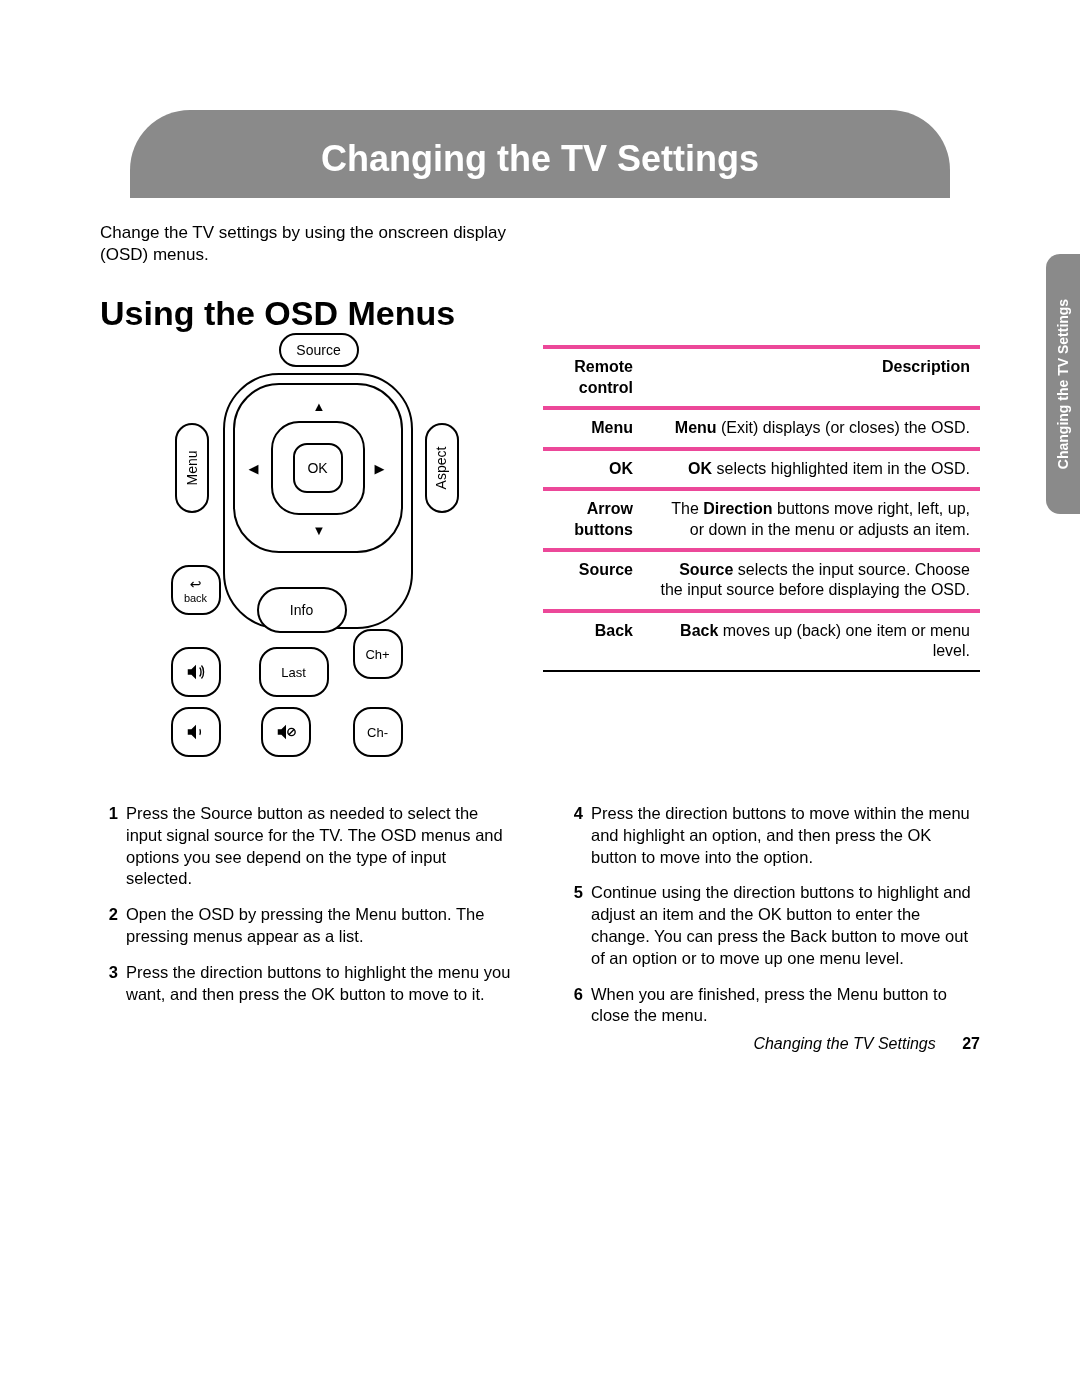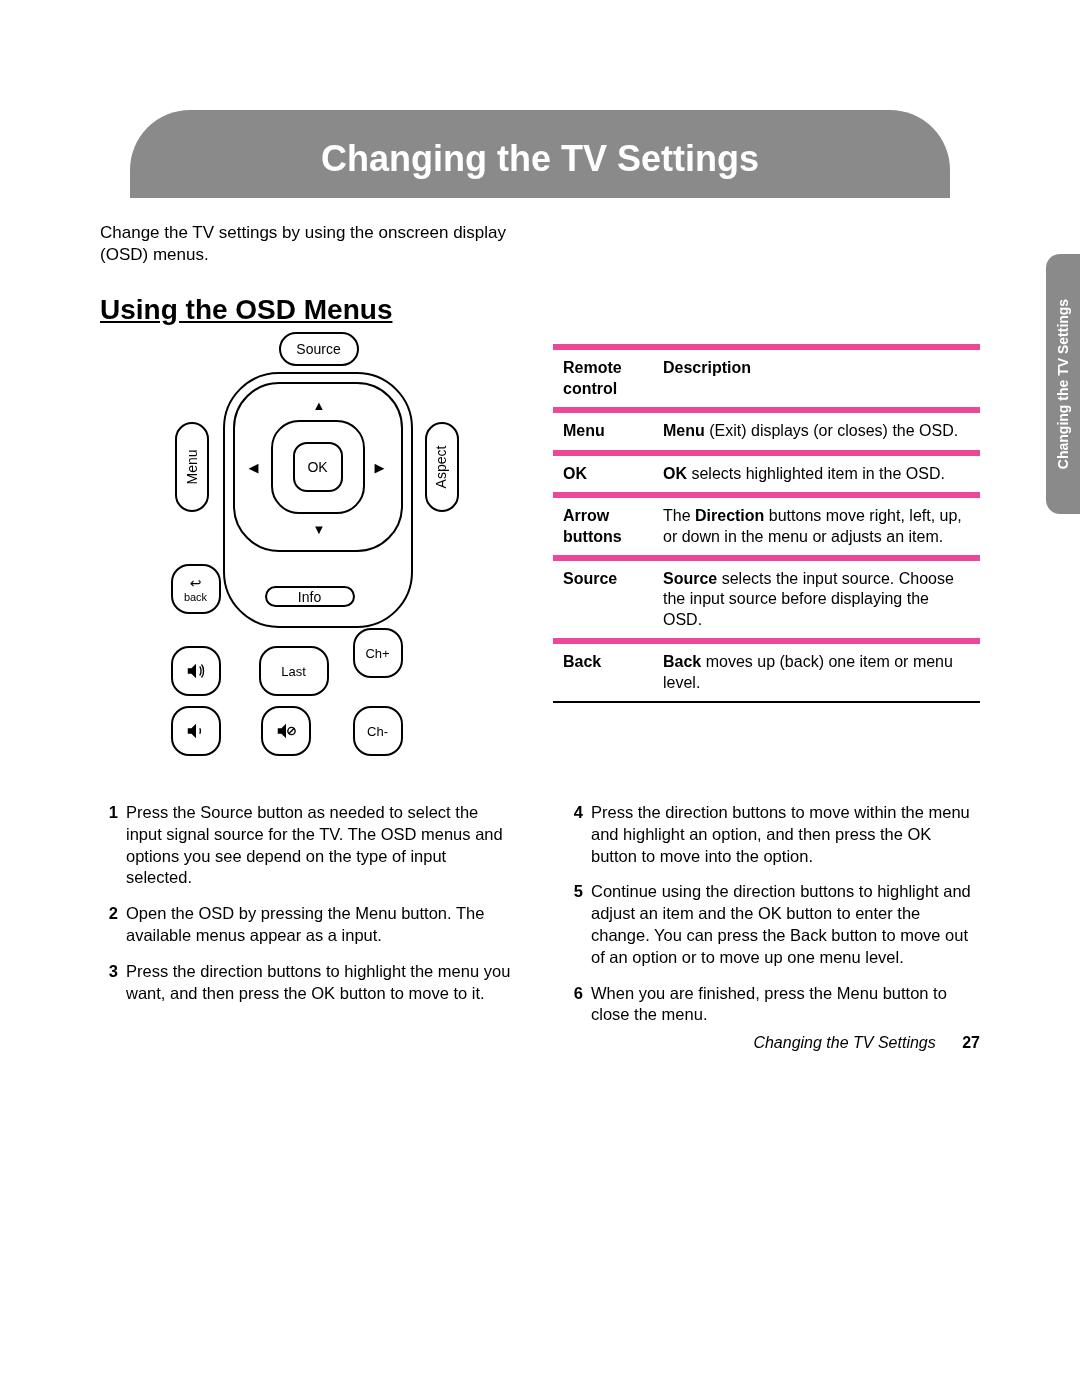--- a/index.html
+++ b/index.html
@@ -25,34 +25,32 @@
     padding: 28px 40px 18px 40px;
     margin: 0 30px 24px 30px;
   }
   .intro {
     font-size: 17px;
     line-height: 1.3;
     max-width: 430px;
     margin-bottom: 28px;
   }
   .section-title {
-    font-size: 28px;
+    font-size: 34px;
     font-weight: bold;
-    margin-bottom: 6px;
-    text-decoration: underline;
   }
   .section-desc {
     font-size: 17px;
     line-height: 1.3;
     max-width: 420px;
     margin-bottom: 18px;
   }
   .columns {
     display: flex;
-    gap: 48px;
+    gap: 38px;
     align-items: flex-start;
   }
   .col-left { width: 405px; }
   .col-right { flex: 1; }
 
   
   .side-tab {
     position: absolute;
     right: 0;
     top: 254px;
@@ -136,24 +134,24 @@
   }
 
   
   table.desc {
     border-collapse: collapse;
     width: 100%;
     font-size: 16px;
     margin-top: 12px;
   }
   table.desc th, table.desc td {
-    border-top: 6px solid #ec4899;
+    border-top: 4px solid #ec4899;
     border-bottom: 2px solid #000;
     padding: 8px 10px;
-    text-align: left;
+    text-align: right;
     vertical-align: top;
     line-height: 1.28;
   }
   table.desc th { font-weight: bold; }
   table.desc td.k { font-weight: bold; width: 100px; }
   table.desc .b { font-weight: bold; }
 
   
   .steps {
     display: flex;
@@ -212,21 +210,21 @@
 
         <div class="pill v" style="left:272px; top:90px; width:34px; height:90px;">
             <span>Aspect</span>
           </div>
 
         <div class="small-btn sq" style="left:18px; top:232px; flex-direction:column;">
           <span style="font-size:14px;">↩</span>
           <span style="font-size:11px;">back</span>
         </div>
 
-        <div class="pill" style="left:112px; top:254px; width:90px; height:21px;">
+        <div class="pill" style="left:104px; top:254px; width:90px; height:46px;">
             <span>Info</span>
           </div>
 
         <div class="small-btn sq" style="left:18px; top:314px;">
           <svg viewBox="0 0 24 24">
               <path d="M3 9v6h4l5 5V4L7 9H3z" fill="#000"></path>
               <path d="M16 7c2 2 2 8 0 10M18 5c3 3 3 11 0 14" stroke="#000" fill="none" stroke-width="1.5"></path>
             </svg>
         </div>
         <div class="small-btn" style="left:106px; top:314px; width:70px;">
@@ -290,21 +288,21 @@
   </div>
 
   <div class="steps">
     <div class="steps-col" id="steps-left">
         <div class="step">
           <div class="num">1</div>
           <div class="txt">Press the Source button as needed to select the input signal source for the TV. The OSD menus and options you see depend on the type of input selected.</div>
         </div>
         <div class="step">
           <div class="num">2</div>
-          <div class="txt">Open the OSD by pressing the Menu button. The available menus appear as a input.</div>
+          <div class="txt">Open the OSD by pressing the Menu button. The pressing menus appear as a list.</div>
         </div>
         <div class="step">
           <div class="num">3</div>
           <div class="txt">Press the direction buttons to highlight the menu you want, and then press the OK button to move to it.</div>
         </div>
       </div>
     <div class="steps-col" id="steps-right">
         <div class="step">
           <div class="num">4</div>
           <div class="txt">Press the direction buttons to move within the menu and highlight an option, and then press the OK button to move into the option.</div>

